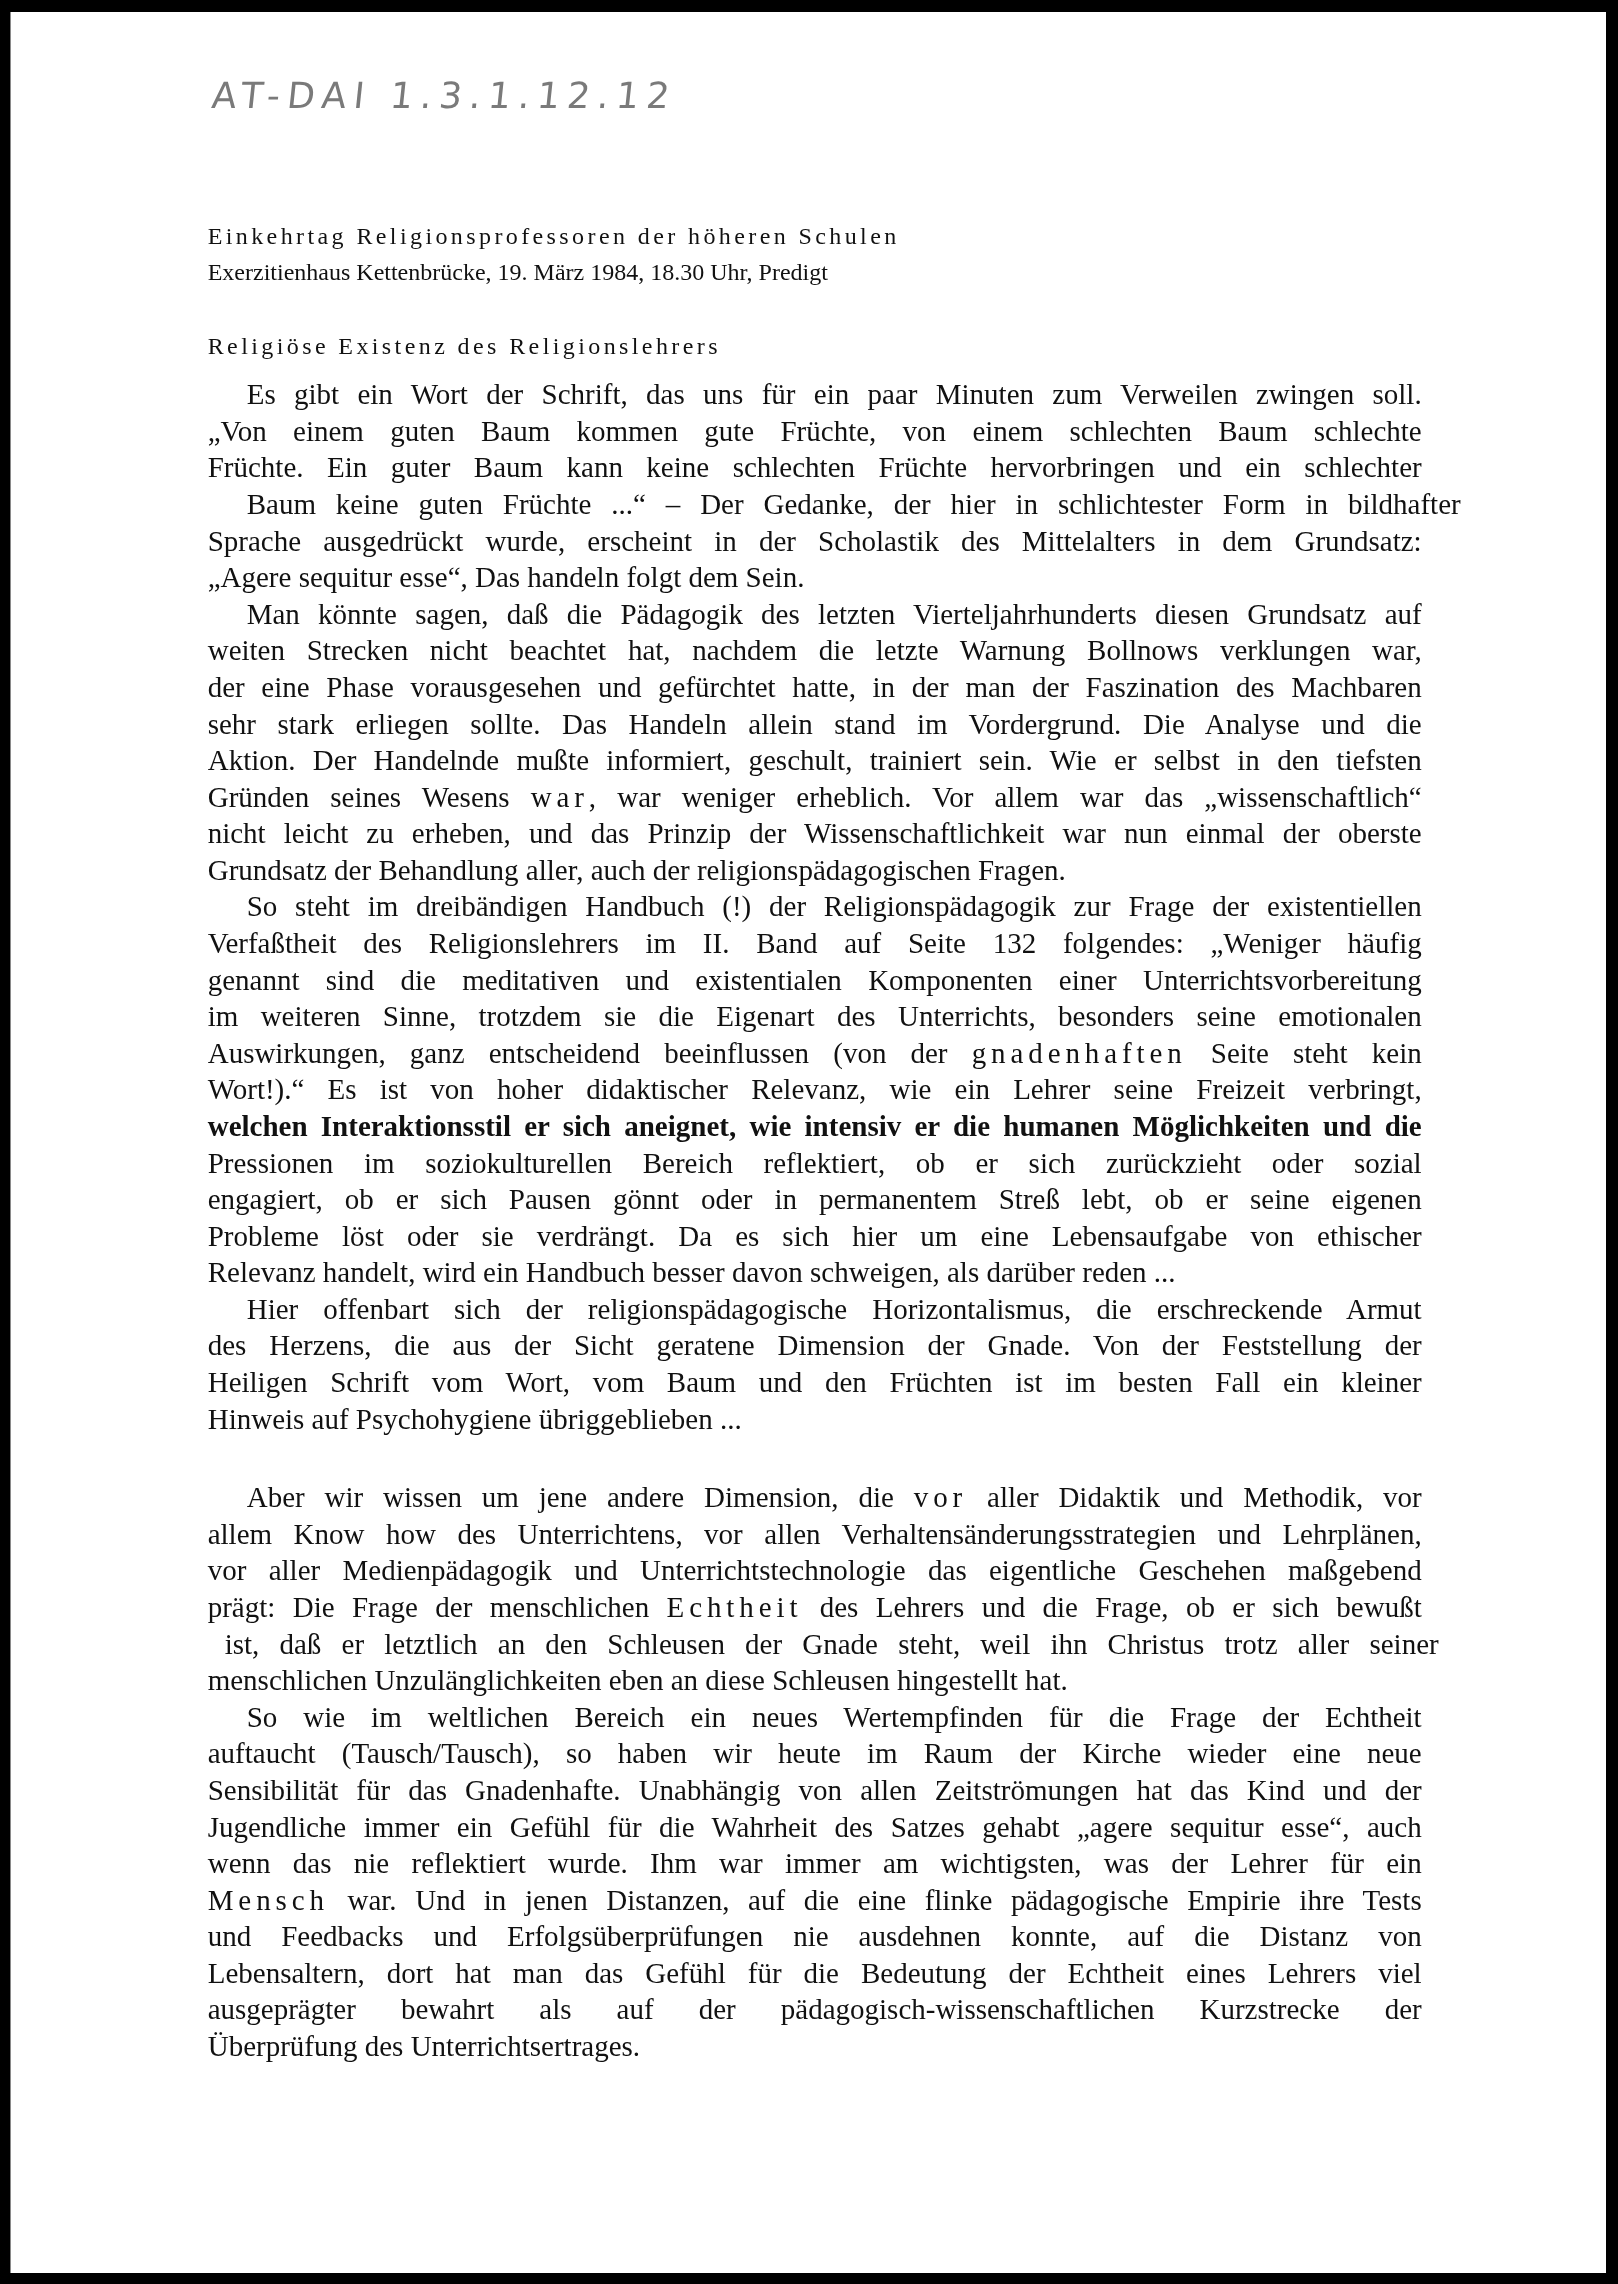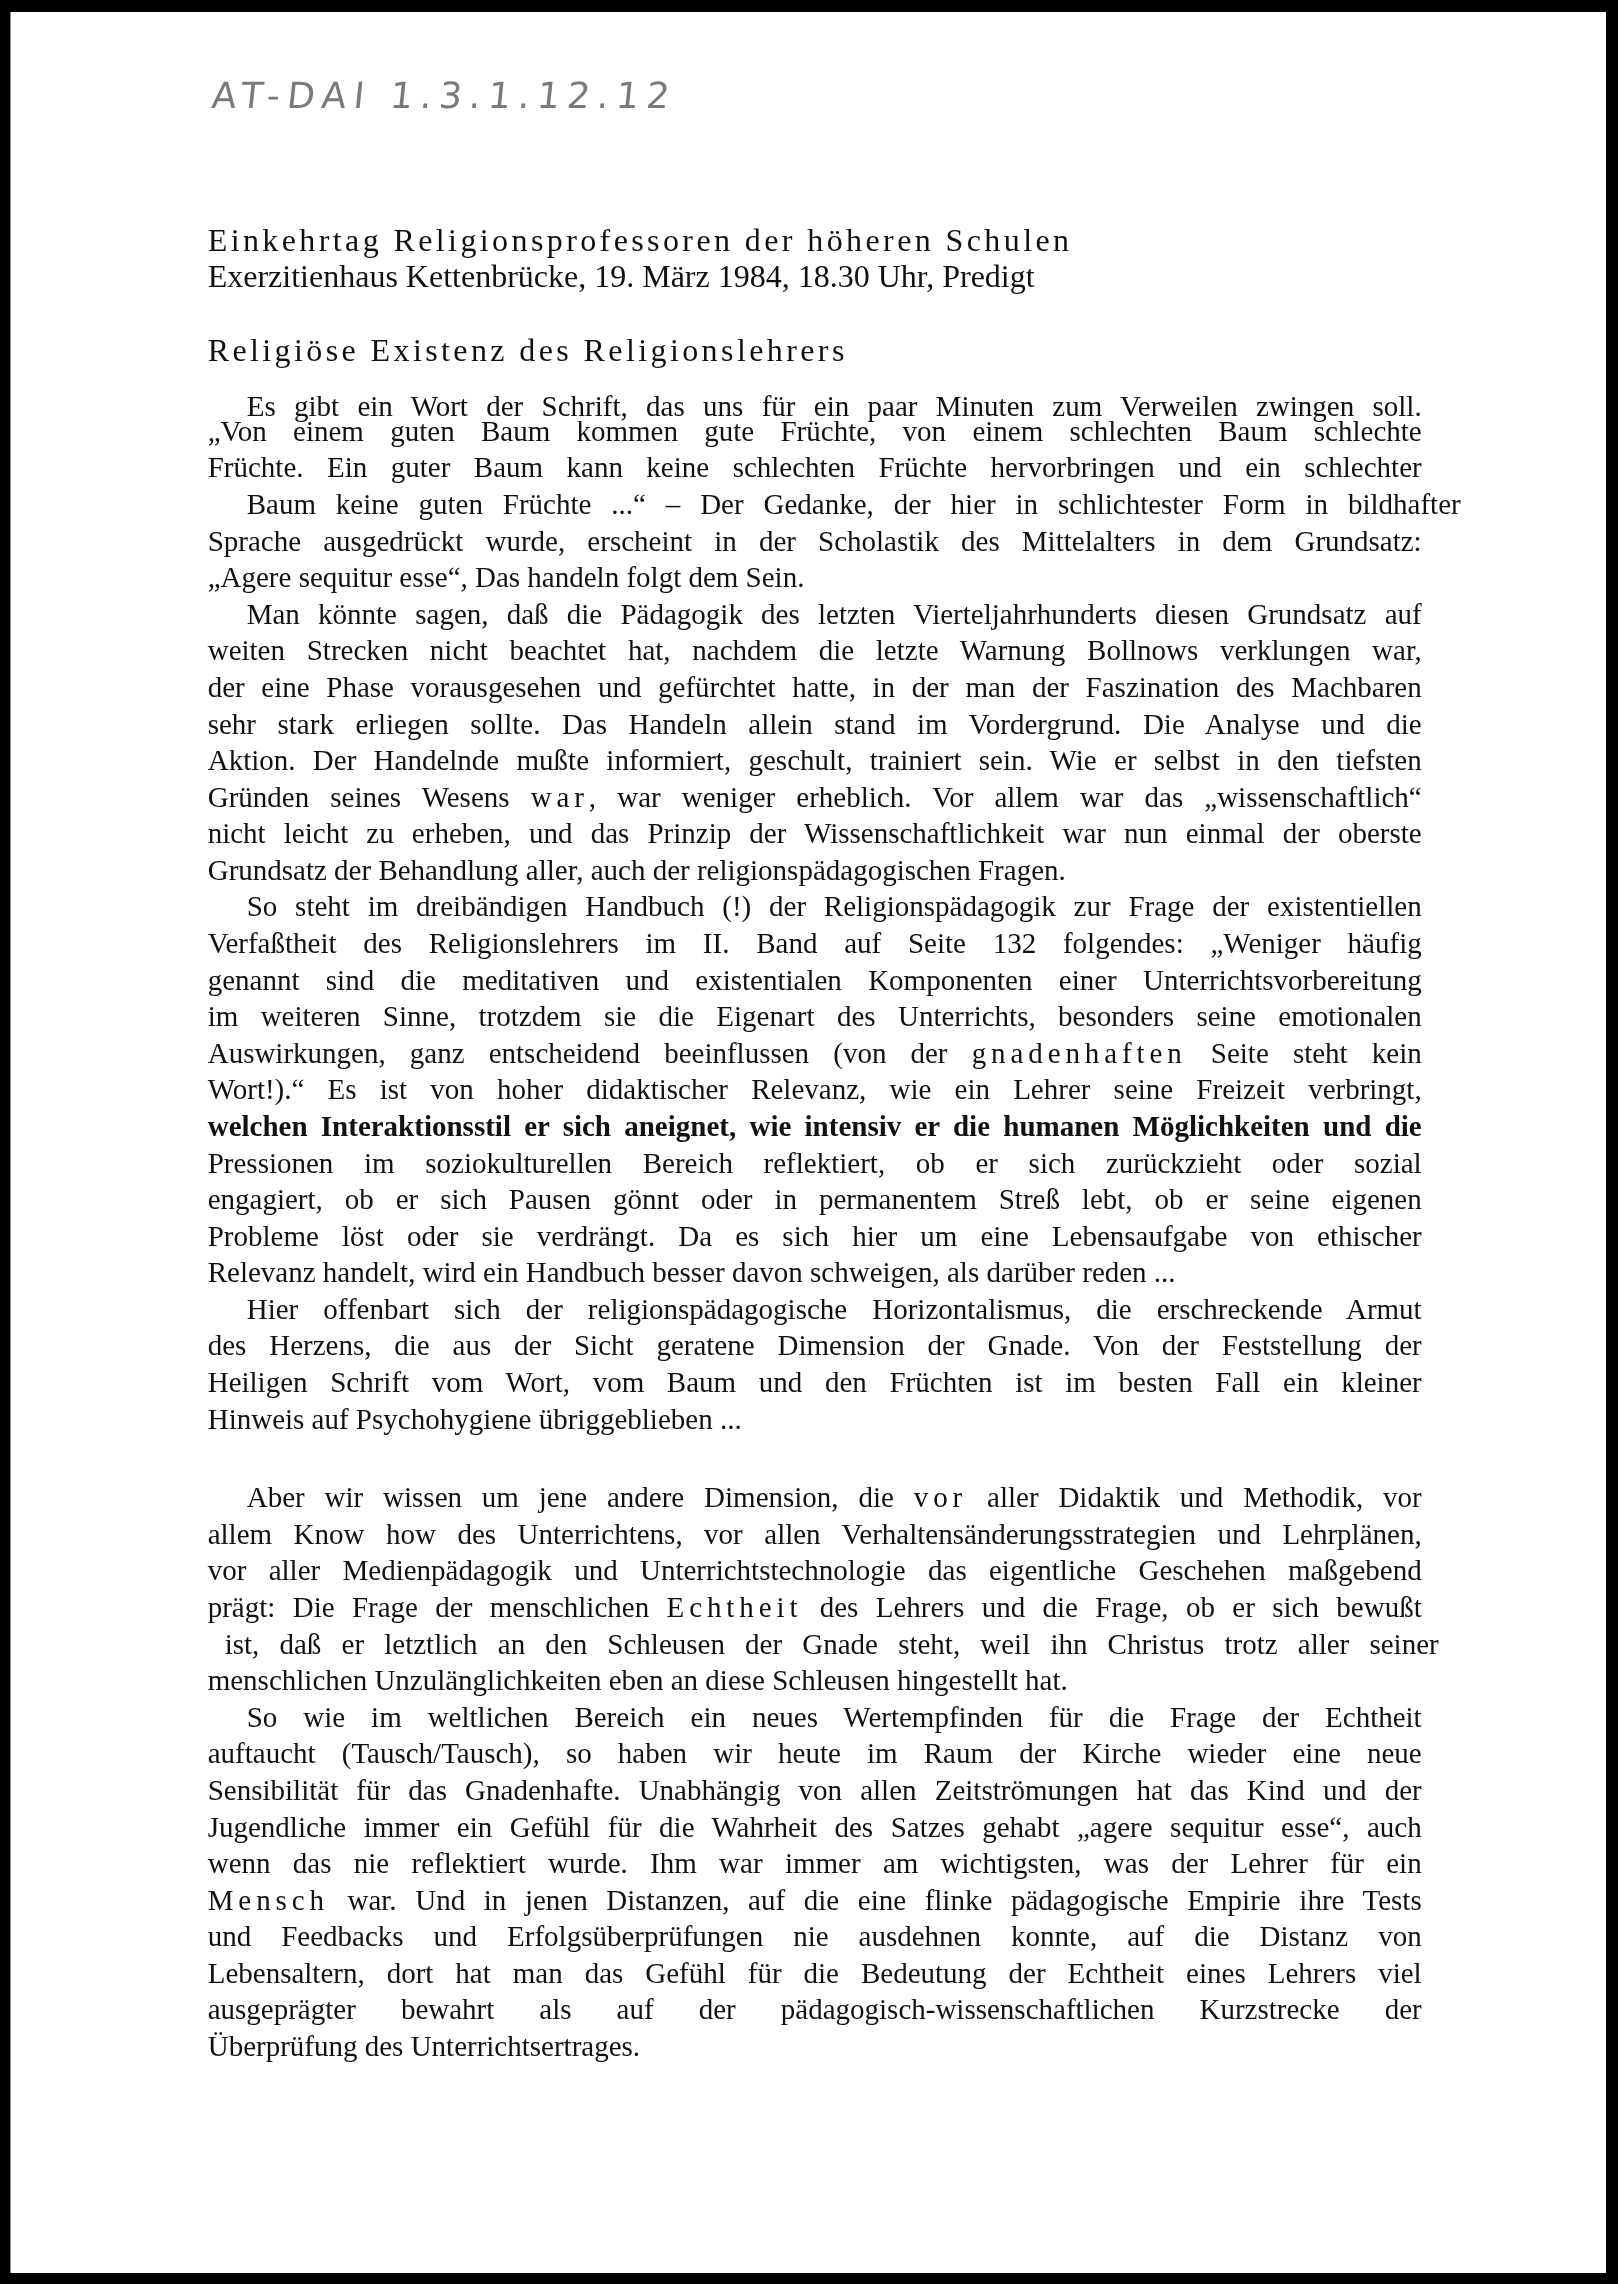--- a/index.html
+++ b/index.html
@@ -30,21 +30,21 @@
   .doc {
     position: absolute;
     left: 197px; top: 0;
     width: 1214px;
     font-family: "Liberation Serif", serif;
     color: #111;
   }
   .hline {
     position: absolute;
     left: 0;
-    font-size: 32px;
+    font-size: 24px;
     white-space: nowrap;
     line-height: 1;
     text-align: center;
   }
   .spaced { letter-spacing: 3.4px; }
   .body-line {
     position: absolute;
     left: 0;
     width: 1214px;
     font-size: 29px;
@@ -63,21 +63,21 @@
 <div class="page">
   <div class="archive-mark">AT-DAI 1.3.1.12.12</div>
 
   <div class="doc">
     <div class="hline spaced" style="top:212px;">Einkehrtag Religionsprofessoren der höheren Schulen</div>
     <div class="hline" style="top:248px;">Exerzitienhaus Kettenbrücke, 19. März 1984, 18.30 Uhr, Predigt</div>
     <div class="hline spaced" style="top:322px;">Religiöse Existenz des Religionslehrers</div>
 
     <div id="body-lines">
         <div>
-          <div class="body-line indent" style="top: 380px; font-family: Liberation Serif, serif;"><span>Es gibt ein Wort der Schrift, das uns für ein paar Minuten zum Verweilen zwingen soll.</span></div>
+          <div class="body-line indent" style="top: 368px; font-family: Liberation Serif, serif;"><span>Es gibt ein Wort der Schrift, das uns für ein paar Minuten zum Verweilen zwingen soll.</span></div>
           <div class="body-line" style="top: 405px;"><span>„Von einem guten Baum kommen gute Früchte, von einem schlechten Baum schlechte</span></div>
           <div class="body-line" style="top: 441px;"><span>Früchte. Ein guter Baum kann keine schlechten Früchte hervorbringen und ein schlechter</span></div>
           <div class="body-line" style="top: 478px; margin-left: 39px;"><span>Baum keine guten Früchte ...“ – Der Gedanke, der hier in schlichtester Form in bildhafter</span></div>
           <div class="body-line" style="top: 515px;"><span>Sprache ausgedrückt wurde, erscheint in der Scholastik des Mittelalters in dem Grundsatz:</span></div>
           <div class="body-line last" style="top: 551px;"><span>„Agere sequitur esse“, Das handeln folgt dem Sein.</span></div>
         </div>
         <div>
           <div class="body-line indent" style="top: 588px;"><span>Man könnte sagen, daß die Pädagogik des letzten Vierteljahrhunderts diesen Grundsatz auf</span></div>
           <div class="body-line" style="top: 624px;"><span>weiten Strecken nicht beachtet hat, nachdem die letzte Warnung Bollnows verklungen war,</span></div>
           <div class="body-line" style="top: 661px;"><span>der eine Phase vorausgesehen und gefürchtet hatte, in der man der Faszination des Machbaren</span></div>

